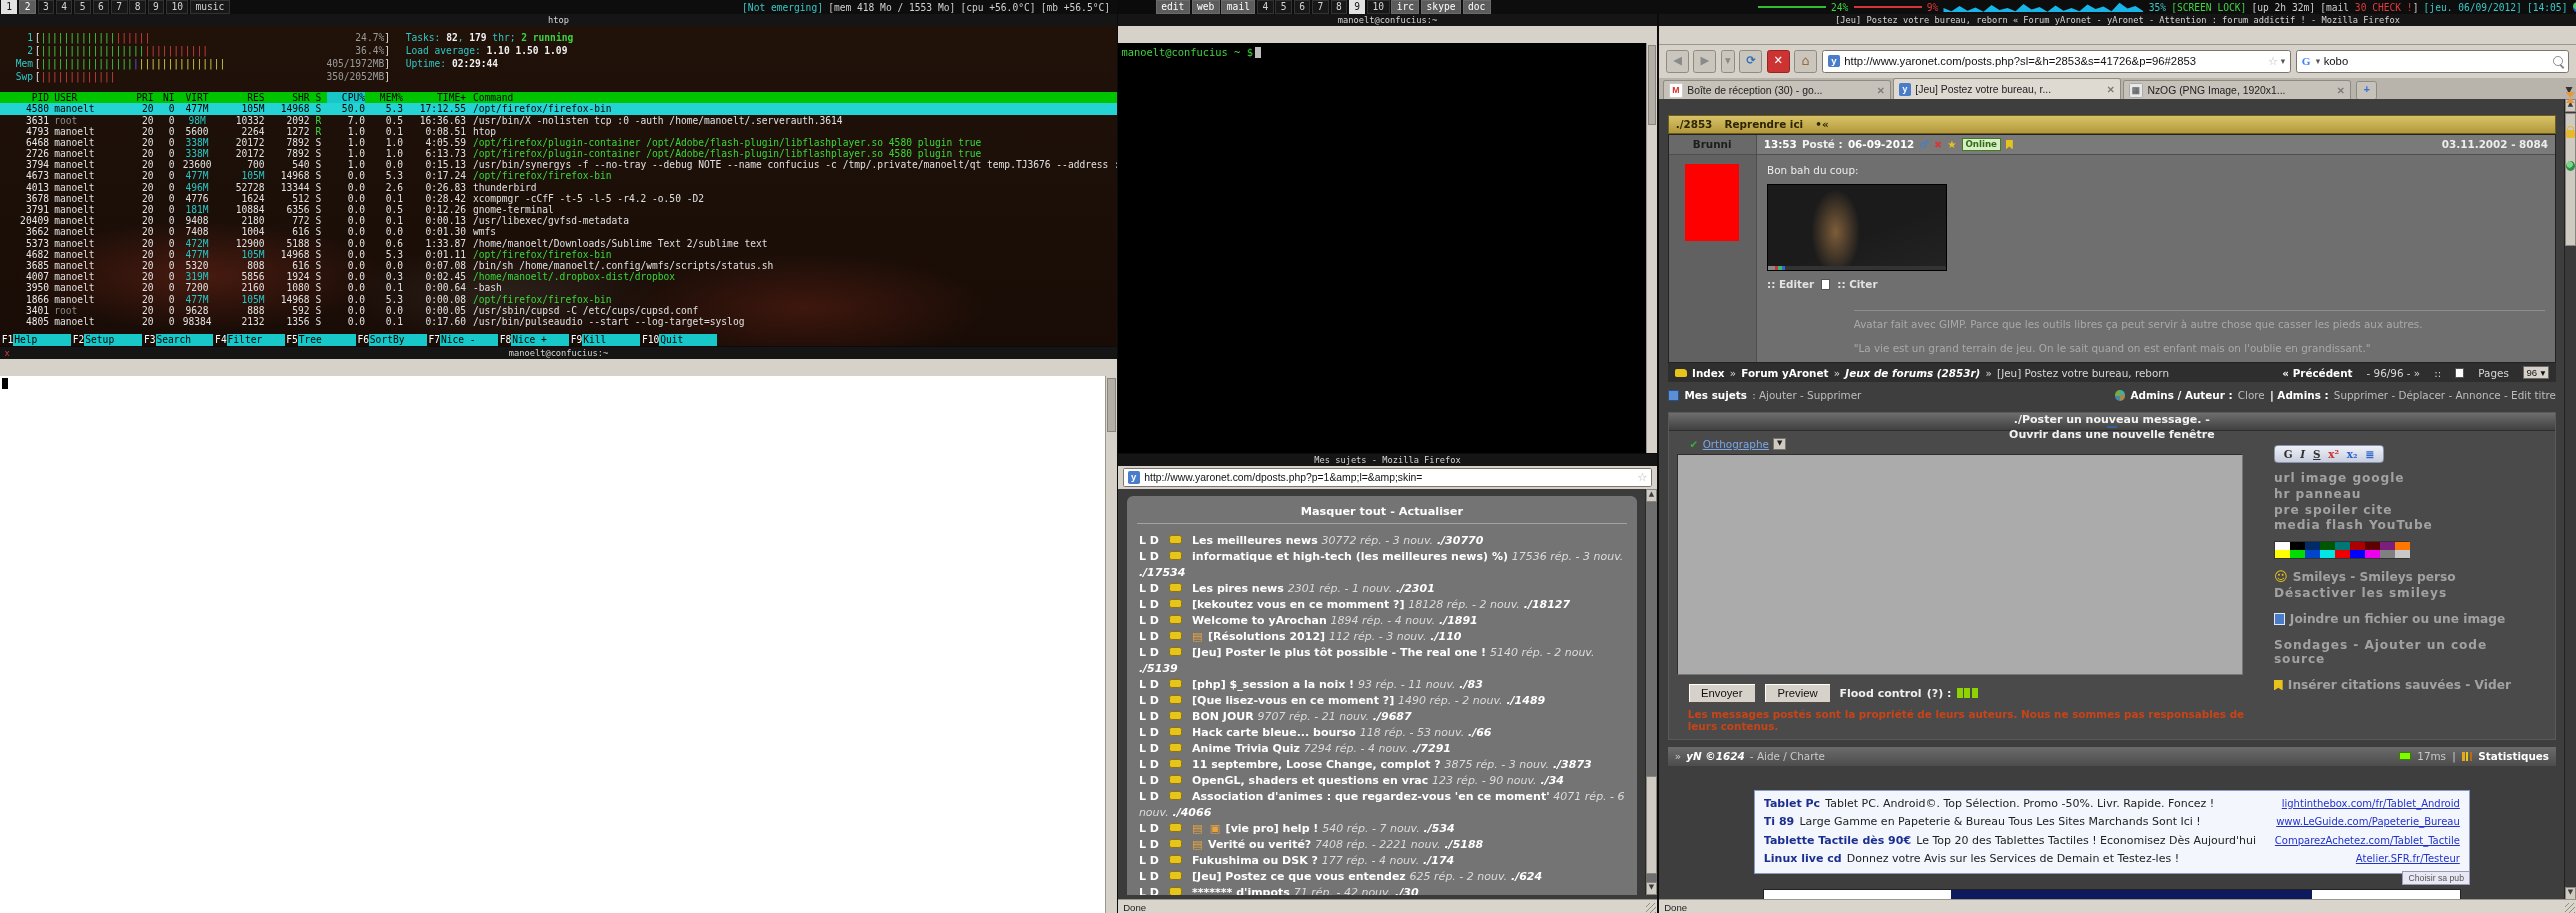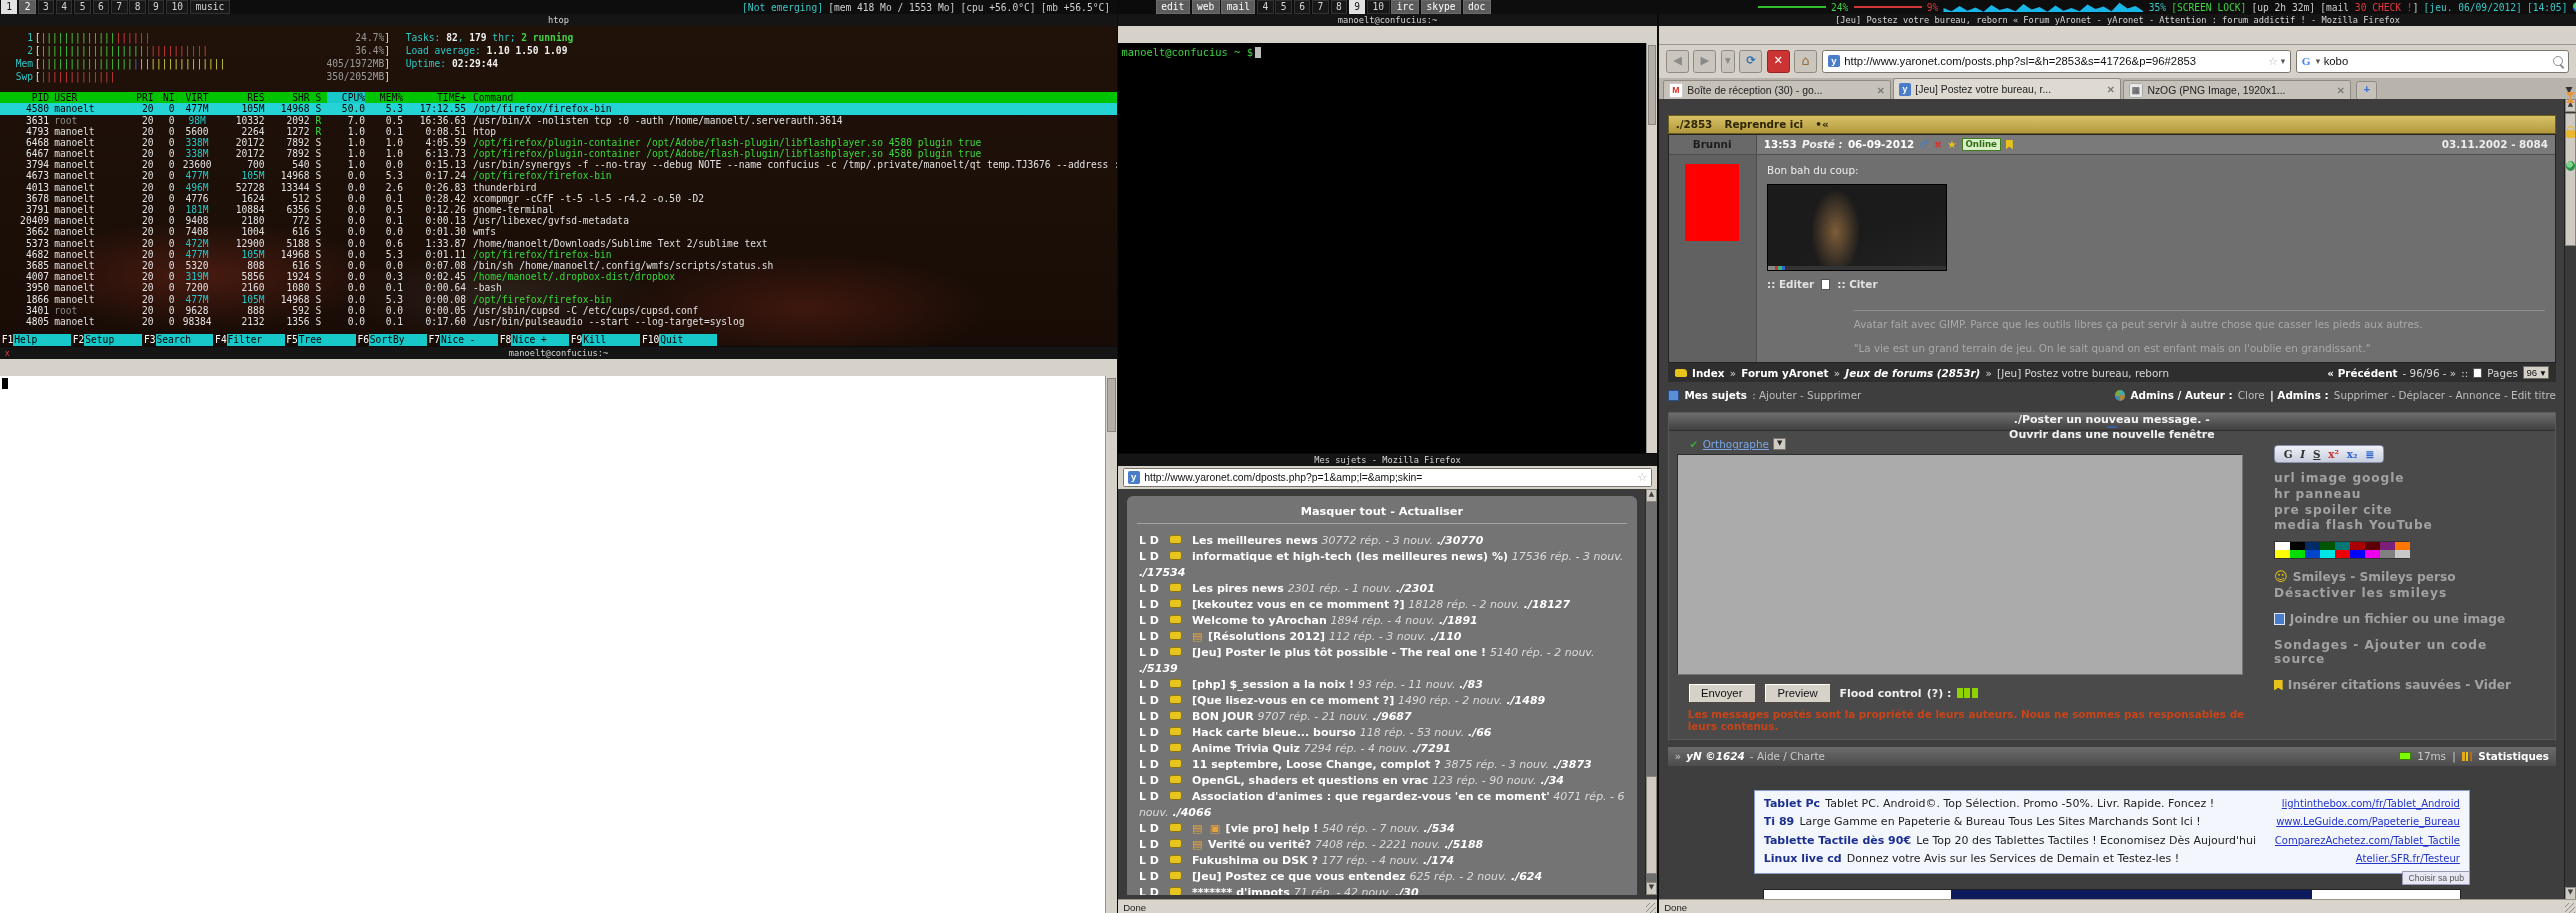--- a/index.html
+++ b/index.html
@@ -189,21 +189,21 @@
         background:linear-gradient(90deg,#888 0 7px,#c33 7px 10.4px,#3b7 10.4px 14px,#36c 14px 17.4px,#333 17.4px);}
   .editrow{margin-top:7px;font:bold 10.4px "DejaVu Sans",sans-serif;color:#e2e2e2;display:flex;gap:7px;align-items:center;}
   .pageicn{display:inline-block;width:7px;height:8.7px;background:#fff;border:0.9px solid #555;}
   .sig{border-top:0.9px solid #8e8e8e;margin:10.4px 10.4px 0 97px;padding:7px 0 8.7px 0;color:#a9a9a9;font:10.4px "DejaVu Sans",sans-serif;}
   .sig p{margin:0 0 12.2px 0;}
   .crumb{margin:0 8.7px;height:19px;background:#2e2e2e;display:flex;align-items:center;gap:5.2px;padding:0 7px;
          font:10.4px "DejaVu Sans",sans-serif;color:#d8d8d8;}
   .folder{width:12.2px;height:8.7px;background:#e8c41a;border-radius:1.7px 3.5px 1.7px 1.7px;position:relative;}
   .b{font-weight:bold;color:#fff;}
   .bi{font-weight:bold;font-style:italic;color:#fff;}
-  .crumb-right{margin-left:auto;display:flex;align-items:center;gap:5px;}
+  .crumb-right{margin-left:auto;display:flex;align-items:center;gap:14px;}
   .pagesel{background:#d6d2ca;border:0.9px solid #6e6a62;color:#111;font:9.6px "Liberation Sans",sans-serif;
            padding:0 2.6px;display:flex;gap:3.5px;align-items:center;}
   .mysub{margin:5.2px 8.7px 0 8.7px;height:15.7px;display:flex;align-items:center;gap:5.2px;
          font:10.4px "DejaVu Sans",sans-serif;color:#bdbdbd;}
   .icn-ms{width:9.6px;height:9.6px;background:#5a8fd6;border:0.9px solid #2c4f86;}
   .icn-adm{width:10.4px;height:10.4px;border-radius:50%;background:conic-gradient(#4aa 0 25%,#a84 25% 50%,#48a 50% 75%,#7a4 75%);}
   .mysub-right{margin-left:auto;display:flex;align-items:center;gap:5.2px;}
   .replypanel{margin:8.7px 8.7px 0 8.7px;border:0.9px solid #5a5a5a;background:#4a4a4a;position:relative;}
   .rphead{height:17.4px;background:linear-gradient(180deg,#6e6e6e,#404040);display:flex;align-items:center;gap:0;
           padding:0 7px;font:bold 11px "DejaVu Sans",sans-serif;color:#f2f2f2;border-bottom:0.9px solid #2e2e2e;flex-direction:column;}
@@ -475,21 +475,21 @@
             <span class="pcell c-res" data-m="20172">20172</span>
             <span class="pcell c-shr">7892</span>
             <span class="pcell c-s" data-s="S">S</span>
             <span class="pcell c-cpu">1.0</span>
             <span class="pcell c-mem">1.0</span>
             <span class="pcell c-time">4:05.59</span>
             <span class="pcell c-cmd" data-g="1">/opt/firefox/plugin-container /opt/Adobe/flash-plugin/libflashplayer.so 4580 plugin true</span>
           </div>
 
           <div class="prow">
-            <span class="pcell c-pid">6467</span>
+            <span class="pcell c-pid">2726</span>
             <span class="pcell c-user" data-u="manoelt">manoelt</span>
             <span class="pcell c-pri">20</span>
             <span class="pcell c-ni">0</span>
             <span class="pcell c-virt" data-m="338M">338M</span>
             <span class="pcell c-res" data-m="20172">20172</span>
             <span class="pcell c-shr">7892</span>
             <span class="pcell c-s" data-s="S">S</span>
             <span class="pcell c-cpu">1.0</span>
             <span class="pcell c-mem">1.0</span>
             <span class="pcell c-time">6:13.73</span>
@@ -1111,21 +1111,21 @@
       <div class="goldbar">
         <span>./2853</span>
         <span>Reprendre ici</span>
         <span>•«</span>
       </div>
       <div class="post">
         <div class="posthead">
           <div class="nickcell">Brunni</div>
           <div class="postmeta">
             <span class="b">13:53</span>
-            <span style="font-style:italic;font-weight:bold">Posté :</span>
+            <span style="font-weight:bold">Posté :</span>
             <span class="b">06-09-2012</span>
             <span class="icn-male">♂</span>
             <span class="icn-x">✖</span>
             <span class="icn-star">★</span>
             <span class="online">Online</span>
             <span class="icn-ribbon"></span>
             <span class="regdate">03.11.2002 - 8084</span>
           </div>
         </div>
         <div class="postrow">

